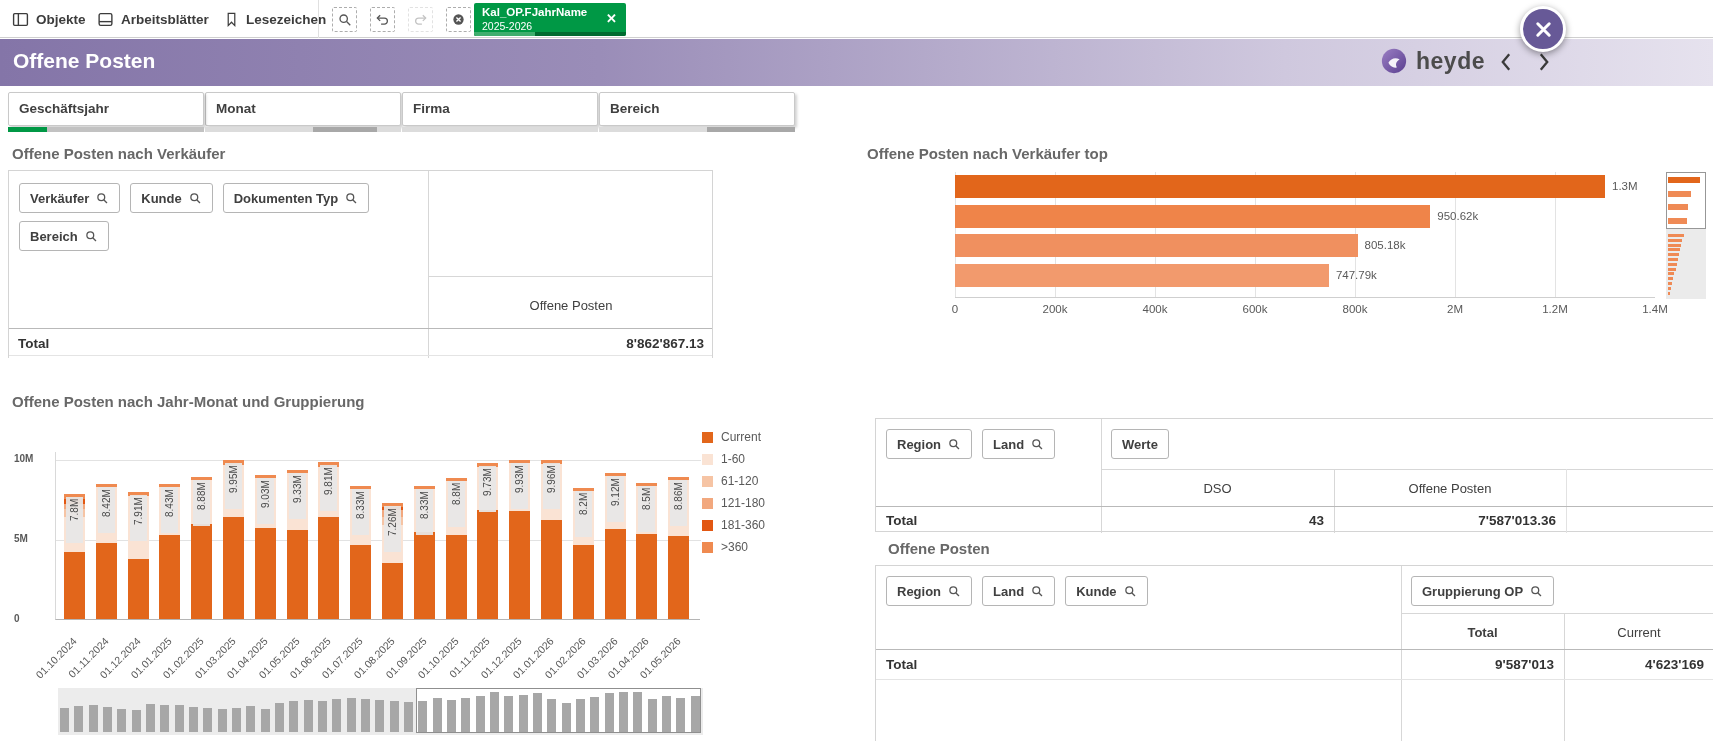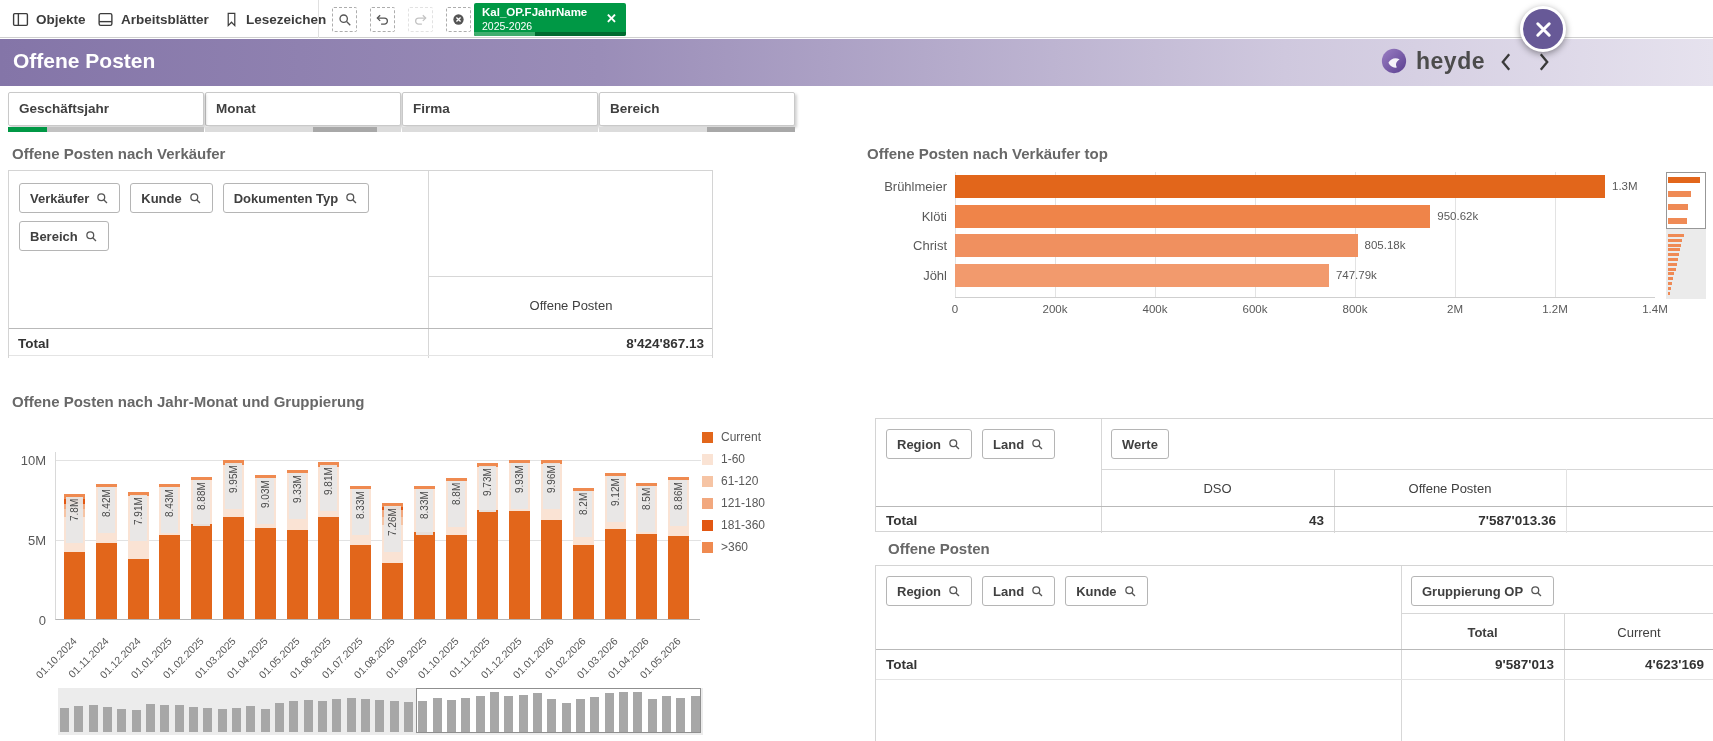--- a/index.html
+++ b/index.html
@@ -65,21 +65,21 @@
   .tc-bar { position:absolute; height:23px; }
   .tc-val { position:absolute; font-size:11.5px; color:#595959; line-height:23px;text-align:right; }
   #tc-axis { position:absolute; left:955px; top:303px; width:720px; height:16px; }
   .tc-tick { position:absolute; width:60px; text-align:center; font-size:11.5px; color:#595959; }
   #tc-mini { position:absolute; left:1666px; top:172px; width:40px; height:127px; background:#ebebeb; }
   #tc-mini .vp { position:absolute; left:0; top:0; width:100%; height:57px; background:#fff; border:1px solid #979797; }
   .tcm-bar { position:absolute; left:2px; }
 
   
   #sc-ylab { position:absolute; left:14px; top:446px; width:36px; height:180px; }
-  .sc-ytick { position:absolute; right:4px; width:32px; text-align:right; font-size:13px; color:#595959; }
+  .sc-ytick { position:absolute; right:4px; width:32px; font-size:10px; color:#595959;font-weight:bold; }
   #sc-plot { position:absolute; left:55px; top:452px; width:645px; height:168px;
     border-left:1px solid #d9d9d9; border-bottom:1px solid #b5b5b5; }
   .sc-grid { position:absolute; left:0; width:645px; height:1px; background:#e2e2e2; }
   .sc-seg { position:absolute; width:21px; }
   .sc-vlabel { position:absolute; width:17px; height:46px; writing-mode:vertical-rl; transform:rotate(180deg);
     font-size:10px; color:#4a4a4a; background:rgba(231,231,231,.93); text-align:right; padding:2px 1px; line-height:15px; }
   #sc-xlab { position:absolute; left:55px; top:625px; width:660px; height:60px; }
   .sc-xtick { position:absolute; width:90px; height:13px; text-align:right; font-size:10.5px; color:#595959;
     transform:rotate(-45deg); transform-origin:100% 50%; }
   #sc-legend { position:absolute; left:702px; top:426px; width:80px; }
@@ -247,36 +247,30 @@
             <circle cx="6.5" cy="6.5" r="4.2" fill="none" stroke="#555" stroke-width="1.6"></circle>
             <line x1="9.8" y1="9.8" x2="13.5" y2="13.5" stroke="#555" stroke-width="1.6"></line>
           </svg>
         </span>
     </div>
     <div class="vline" style="left:419px;top:0;height:188px"></div>
     <div class="hline" style="left:419px;top:105px;width:286px"></div>
     <div class="cell-label" style="left:419px;top:127px;width:286px">Offene Posten</div>
     <div class="hline" style="left:0;top:157px;width:705px;background:#b9b9b9"></div>
     <div class="tot" style="position:absolute;left:9px;top:165px">Total</div>
-    <div class="tot num-r" style="left:419px;top:165px;width:276px">8'424'867.13</div>
+    <div class="tot num-r" style="left:419px;top:165px;width:276px">8'862'867.13</div>
     <div class="hline" style="left:0;top:184px;width:705px;background:#e4e4e4"></div>
     <div style="position:absolute;left:0;top:185px;width:705px;height:26px;font-size:13px;color:#404040">
       
       
       
     </div>
   </div>
 
   <div class="ptitle" style="left:867px;top:145px">Offene Posten nach Verkäufer top</div>
-  <div id="tc-labels">
-      <div class="tc-cat" style="top: 0px;">Brühlmeier</div>
-      <div class="tc-cat" style="top: 29.5px;">Klöti</div>
-      <div class="tc-cat" style="top: 59px;">Christ</div>
-      <div class="tc-cat" style="top: 88.5px;">Jöhl</div>
-    </div>
   <div id="tc-plot">
       <div class="tc-bar" style="top: 3px; left: 0px; width: 650px; background: rgb(226, 102, 27);"></div>
       <div class="tc-val" style="left: 657px; top: 3px;">1.3M</div>
       <div class="tc-bar" style="top: 32.5px; left: 0px; width: 475.31px; background: rgb(239, 132, 73);"></div>
       <div class="tc-val" style="left: 482.31px; top: 32.5px;">950.62k</div>
       <div class="tc-bar" style="top: 62px; left: 0px; width: 402.59px; background: rgb(240, 144, 95);"></div>
       <div class="tc-val" style="left: 409.59px; top: 62px;">805.18k</div>
       <div class="tc-bar" style="top: 91.5px; left: 0px; width: 373.895px; background: rgb(242, 154, 109);"></div>
       <div class="tc-val" style="left: 380.895px; top: 91.5px;">747.79k</div>
     </div>

